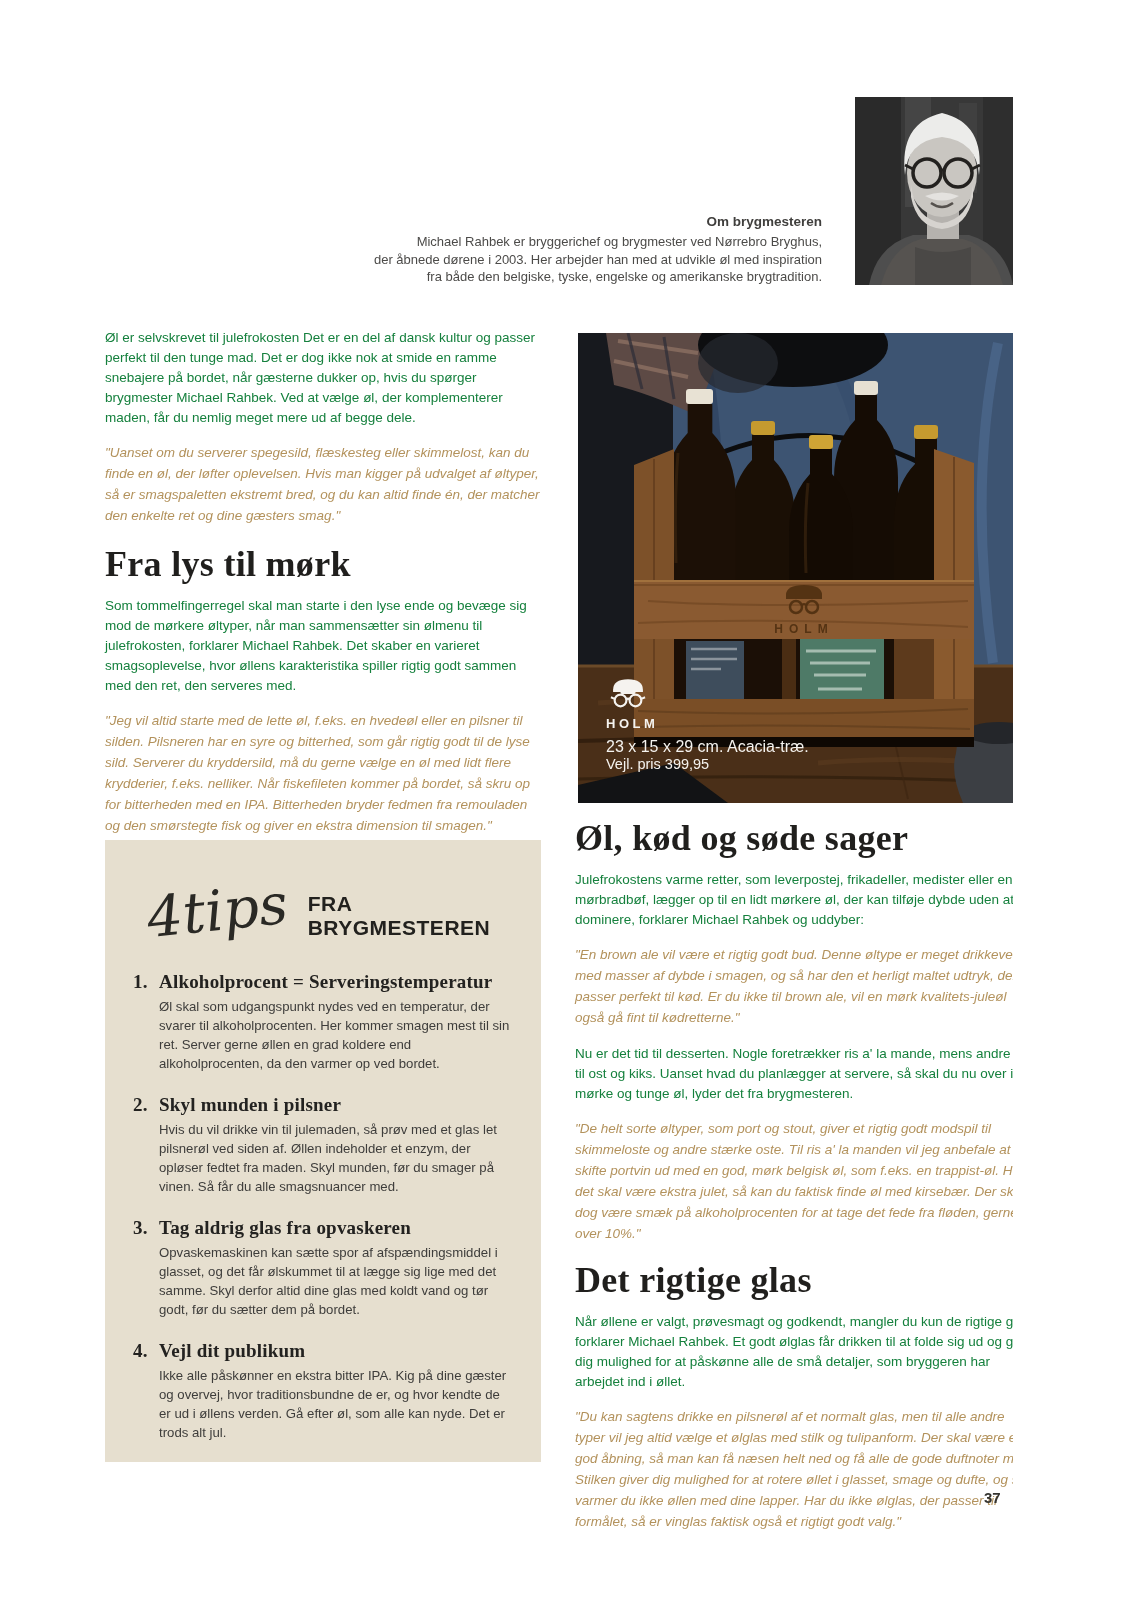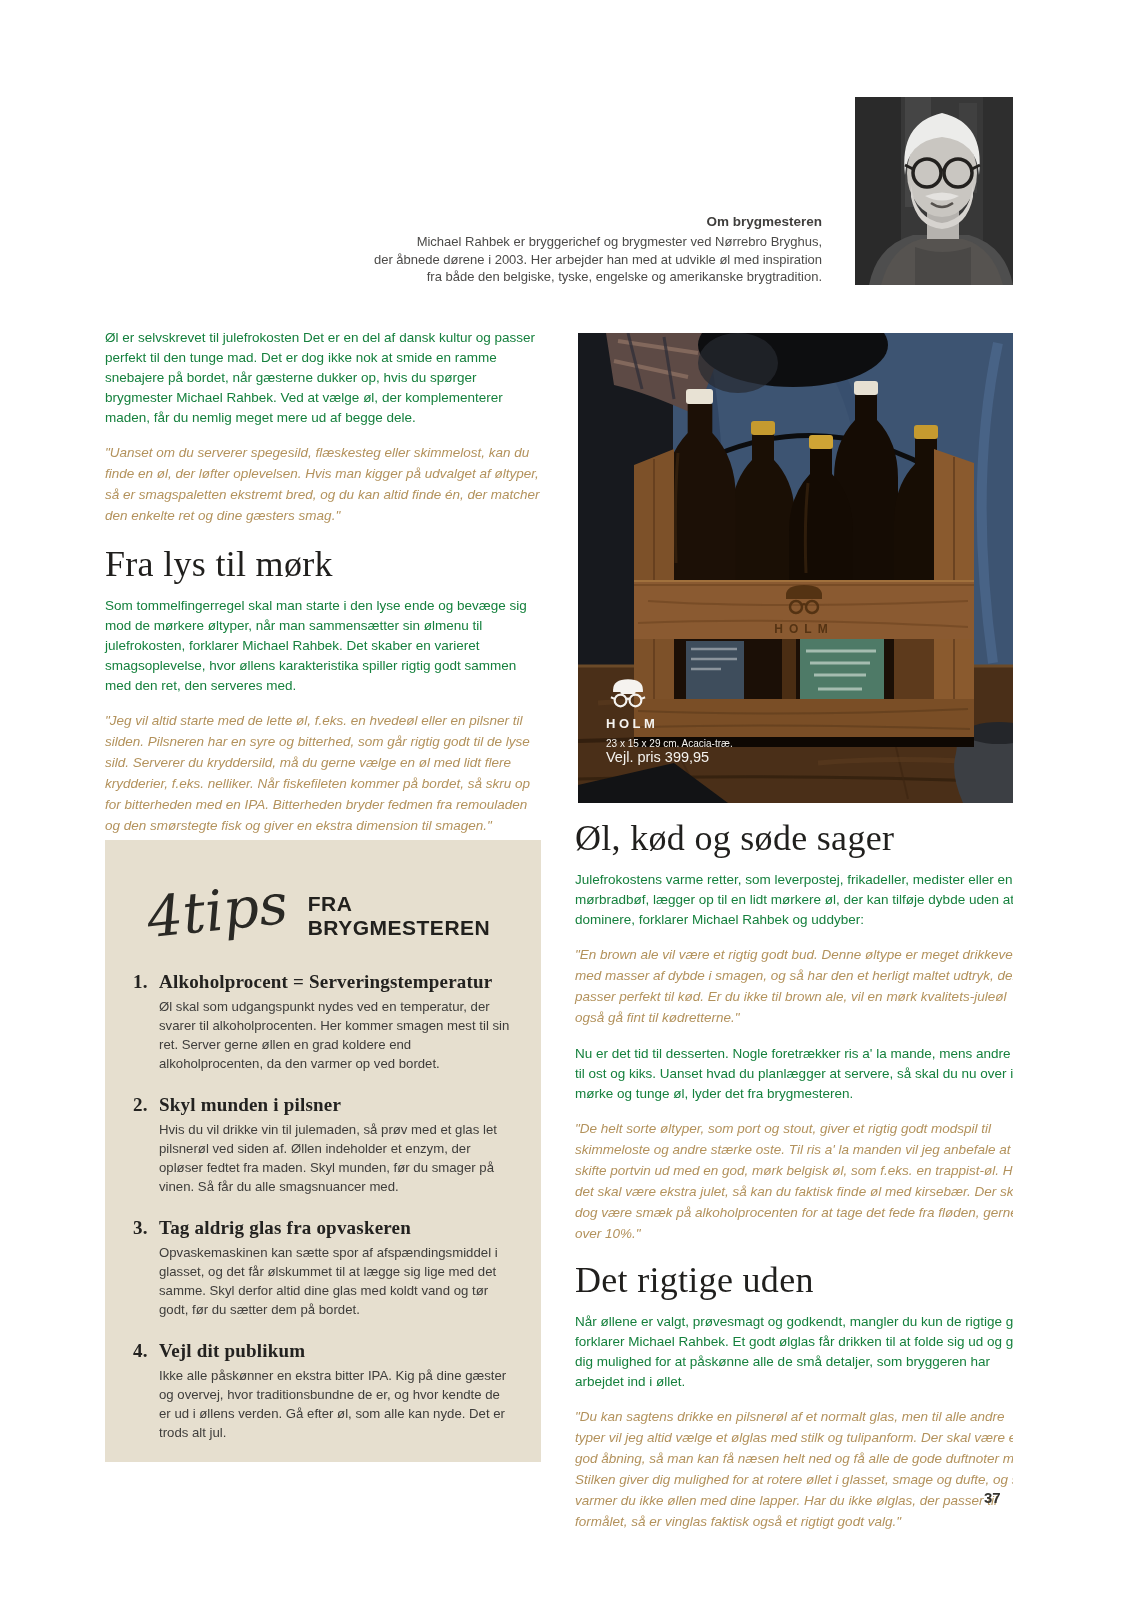--- a/index.html
+++ b/index.html
@@ -4,38 +4,38 @@
 <style>
   html,body{margin:0;padding:0;background:#ffffff;}
   .page{
     position:relative;width:1013px;height:1617px;background:#ffffff;
     font-family:"Liberation Sans",sans-serif;overflow:hidden;
   }
   
   .body-p{font-size:13.5px;line-height:20px;color:#15803d;margin:0 0 14px 0;}
   .quote{font-size:13.5px;line-height:21px;color:#b3925c;font-style:italic;margin:0 0 16px 0;}
   .display-h{
-    font-family:"Liberation Serif",serif;font-weight:400;font-size:36px;line-height:40px;
+    font-family:"Liberation Serif",serif;font-weight:700;font-size:36px;line-height:40px;
     color:#201f1d;letter-spacing:.3px;margin:0 0 12px 0;
   }
   
   .about{position:absolute;left:300px;top:214px;width:522px;text-align:right;}
   .about-title{font-size:13.5px;font-weight:bold;color:#403f3d;margin-bottom:4px;}
   .about-line{font-size:13px;line-height:17.5px;color:#4c4b49;}
   .portrait{position:absolute;left:855px;top:97px;width:172px;height:188px;overflow:hidden;}
   
   .col-left{position:absolute;left:105px;top:328px;width:437px;}
   .col-right{position:absolute;left:575px;top:818px;width:462px;}
   .col-right .display-h.second{margin-top:8px;}
   
   .product-photo{position:absolute;left:578px;top:333px;width:452px;height:470px;overflow:hidden;}
   .photo-overlay{position:absolute;left:28px;top:344px;width:300px;color:#f5f3ef;}
   .brand{font-size:13px;font-weight:bold;letter-spacing:3.5px;margin-top:3px;}
   .prod-name{font-size:24px;font-weight:bold;margin-top:8px;}
-  .prod-details{font-size:10px;margin-top:7px;}
+  .prod-details{font-size:16px;margin-top:7px;}
   .prod-price{font-size:14.5px;}
   
   .tips-box{
     position:absolute;left:105px;top:840px;width:436px;height:622px;background:#e6dfcf;
     box-sizing:border-box;padding:34px 28px 0 28px;
   }
   .tips-header{display:flex;align-items:center;gap:20px;margin:8px 0 30px 14px;}
   .tips-script{
     font-family:"DejaVu Serif",serif;font-style:italic;font-size:56px;line-height:1;
     color:#2a2925;transform:rotate(-6deg);
@@ -219,20 +219,20 @@
       <div class="tip-body">Ikke alle påskønner en ekstra bitter IPA. Kig på dine gæster og overvej, hvor traditionsbundne de er, og hvor kendte de er ud i øllens verden. Gå efter øl, som alle kan nyde. Det er trods alt jul.</div>
     </div>
   </div>
 
   <div class="col-right">
     <h2 class="display-h">Øl, kød og søde sager</h2>
     <p class="body-p">Julefrokostens varme retter, som leverpostej, frikadeller, medister eller endda mørbradbøf, lægger op til en lidt mørkere øl, der kan tilføje dybde uden at dominere, forklarer Michael Rahbek og uddyber:</p>
     <p class="quote">"En brown ale vil være et rigtig godt bud. Denne øltype er meget drikkevenlig med masser af dybde i smagen, og så har den et herligt maltet udtryk, der passer perfekt til kød. Er du ikke til brown ale, vil en mørk kvalitets-juleøl også gå fint til kødretterne."</p>
     <p class="body-p">Nu er det tid til desserten. Nogle foretrækker ris a' la mande, mens andre er til ost og kiks. Uanset hvad du planlægger at servere, så skal du nu over i de mørke og tunge øl, lyder det fra brygmesteren.</p>
     <p class="quote">"De helt sorte øltyper, som port og stout, giver et rigtig godt modspil til skimmeloste og andre stærke oste. Til ris a' la manden vil jeg anbefale at skifte portvin ud med en god, mørk belgisk øl, som f.eks. en trappist-øl. Hvis det skal være ekstra julet, så kan du faktisk finde øl med kirsebær. Der skal dog være smæk på alkoholprocenten for at tage det fede fra fløden, gerne over 10%."</p>
-    <h2 class="display-h second">Det rigtige uden</h2>
+    <h2 class="display-h second">Det rigtige glas</h2>
     <p class="body-p">Når øllene er valgt, prøvesmagt og godkendt, mangler du kun de rigtige glas, forklarer Michael Rahbek. Et godt ølglas får drikken til at folde sig ud og giver dig mulighed for at påskønne alle de små detaljer, som bryggeren har arbejdet ind i øllet.</p>
     <p class="quote" style="margin-bottom:0;">"Du kan sagtens drikke en pilsnerøl af et normalt glas, men til alle andre typer vil jeg altid vælge et ølglas med stilk og tulipanform. Der skal være en god åbning, så man kan få næsen helt ned og få alle de gode duftnoter med. Stilken giver dig mulighed for at rotere øllet i glasset, smage og dufte, og så varmer du ikke øllen med dine lapper. Har du ikke ølglas, der passer til formålet, så er vinglas faktisk også et rigtigt godt valg."</p>
   </div>
 
   <div class="page-number">37</div>
 
 </div>
 
 </body></html>

